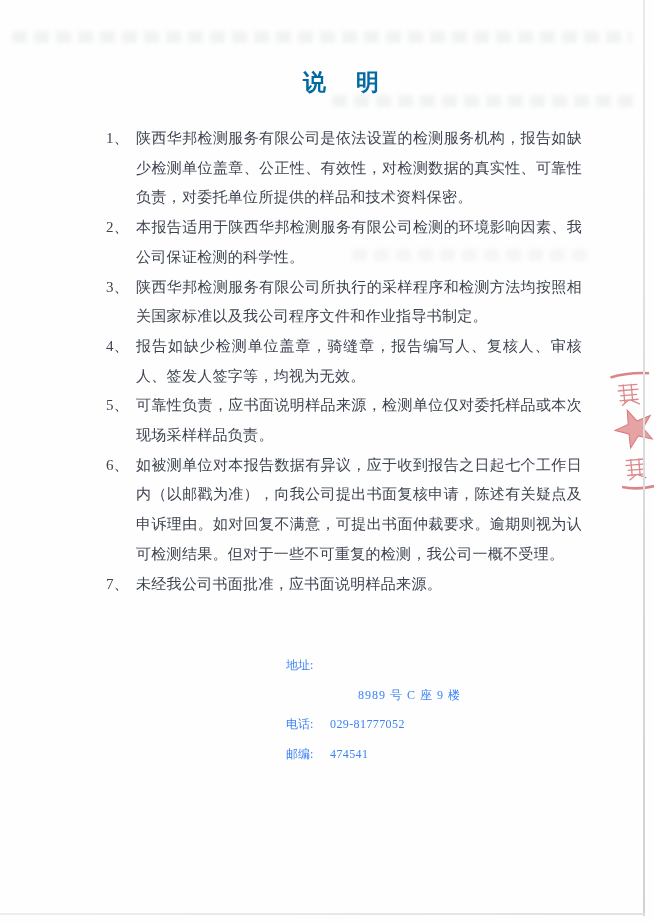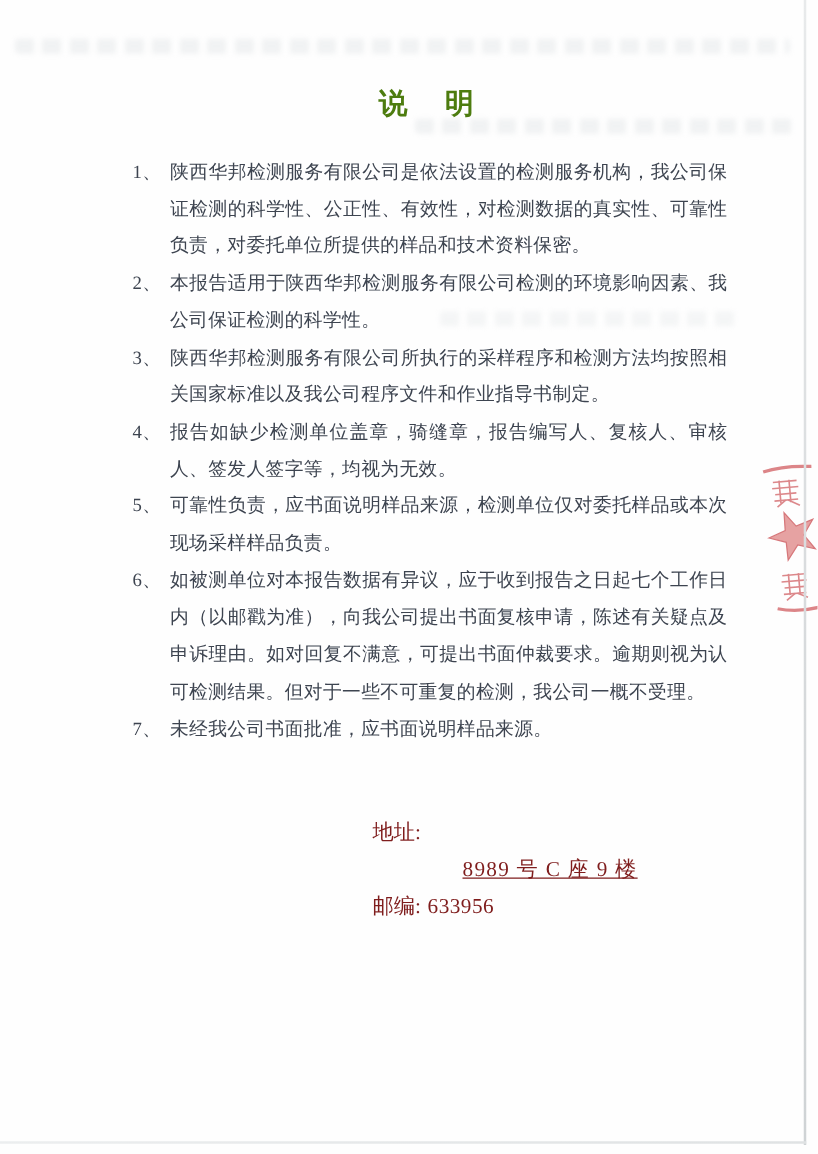--- a/index.html
+++ b/index.html
@@ -17,53 +17,53 @@
     background:linear-gradient(90deg,#eceeef,#dfe2e3);}
   
   .ghost{position:absolute;height:12px;border-radius:3px;
     background:repeating-linear-gradient(90deg,#e6e9eb 0 15px,rgba(255,255,255,0) 15px 22px);
     filter:blur(2px);opacity:.55;}
   #ghost1{left:12px;top:31px;width:620px;}
   #ghost2{left:332px;top:95px;width:302px;}
   #ghost3{left:352px;top:249px;width:236px;opacity:.4;}
   
   .title{position:absolute;left:303px;top:70px;font-size:23px;line-height:25px;
-    letter-spacing:30px;white-space:nowrap;color:#4d7c0f;font-weight:600;}
+    letter-spacing:30px;white-space:nowrap;color:#0369a1;font-weight:600;}
   
   .items{position:absolute;left:106px;top:124px;width:476px;
     color:#3d4450;font-size:15px;line-height:29.7px;letter-spacing:.3px;}
   .item{display:flex;}
   .item .num{flex:0 0 30px;}
   .item .txt{flex:1;text-align:justify;}
   
-  .contact{position:absolute;left:298px;top:651px;color:#7f1d1d;
-    font-size:17px;line-height:29.5px;}
+  .contact{position:absolute;left:286px;top:651px;color:#3b82f6;
+    font-size:12px;line-height:29.5px;}
   .contact .row{display:flex;}
   .contact .label{flex:0 0 44px;}
   .contact .val{letter-spacing:.4px;}
-  .contact .indent{padding-left:28px;letter-spacing:1px;text-decoration:underline;}
+  .contact .indent{padding-left:28px;letter-spacing:1px;}
   
   .stamp{position:absolute;left:608px;top:362px;width:46px;height:132px;
     transform:rotate(-5deg);opacity:.92;}
 </style>
 </head>
 <body>
 
 <div class="page">
 
   <div class="ghost" id="ghost1"></div>
   <div class="ghost" id="ghost2"></div>
   <div class="ghost" id="ghost3"></div>
 
   <div class="title">说明</div>
 
   <div class="items">
     <div class="item">
       <span class="num">1、</span>
-      <span class="txt">陕西华邦检测服务有限公司是依法设置的检测服务机构，我公司保证检测的科学性、公正性、有效性，对检测数据的真实性、可靠性负责，对委托单位所提供的样品和技术资料保密。</span>
+      <span class="txt">陕西华邦检测服务有限公司是依法设置的检测服务机构，报告如缺少检测单位盖章、公正性、有效性，对检测数据的真实性、可靠性负责，对委托单位所提供的样品和技术资料保密。</span>
     </div>
     <div class="item">
       <span class="num">2、</span>
       <span class="txt">本报告适用于陕西华邦检测服务有限公司检测的环境影响因素、我公司保证检测的科学性。</span>
     </div>
     <div class="item">
       <span class="num">3、</span>
       <span class="txt">陕西华邦检测服务有限公司所执行的采样程序和检测方法均按照相关国家标准以及我公司程序文件和作业指导书制定。</span>
     </div>
     <div class="item">
@@ -86,22 +86,26 @@
 
   <div class="contact">
     <div class="row">
       <span class="label">地址:</span>
     </div>
     <div class="row">
       <span class="label"></span>
       <span class="val indent">8989 号 C 座 9 楼</span>
     </div>
     <div class="row">
+      <span class="label">电话:</span>
+      <span class="val">029-81777052</span>
+    </div>
+    <div class="row">
       <span class="label">邮编:</span>
-      <span class="val">633956</span>
+      <span class="val">474541</span>
     </div>
   </div>
 
   <svg class="stamp" viewBox="0 0 46 132" width="46" height="132">
 
     <path d="M7 14 Q 24 10 46 13" stroke="#d05a5e" stroke-width="2.6" fill="none" opacity=".8"></path>
 
     <g stroke="#d3686c" stroke-width="1.3" fill="none" opacity=".85">
       <path d="M14 23 h19 M13 28 h21 M15 33 h17 M14 38 h19"></path>
       <path d="M19 22 v18 M27 22 v18 M23 38 l-7 5 M25 38 l9 5"></path>

